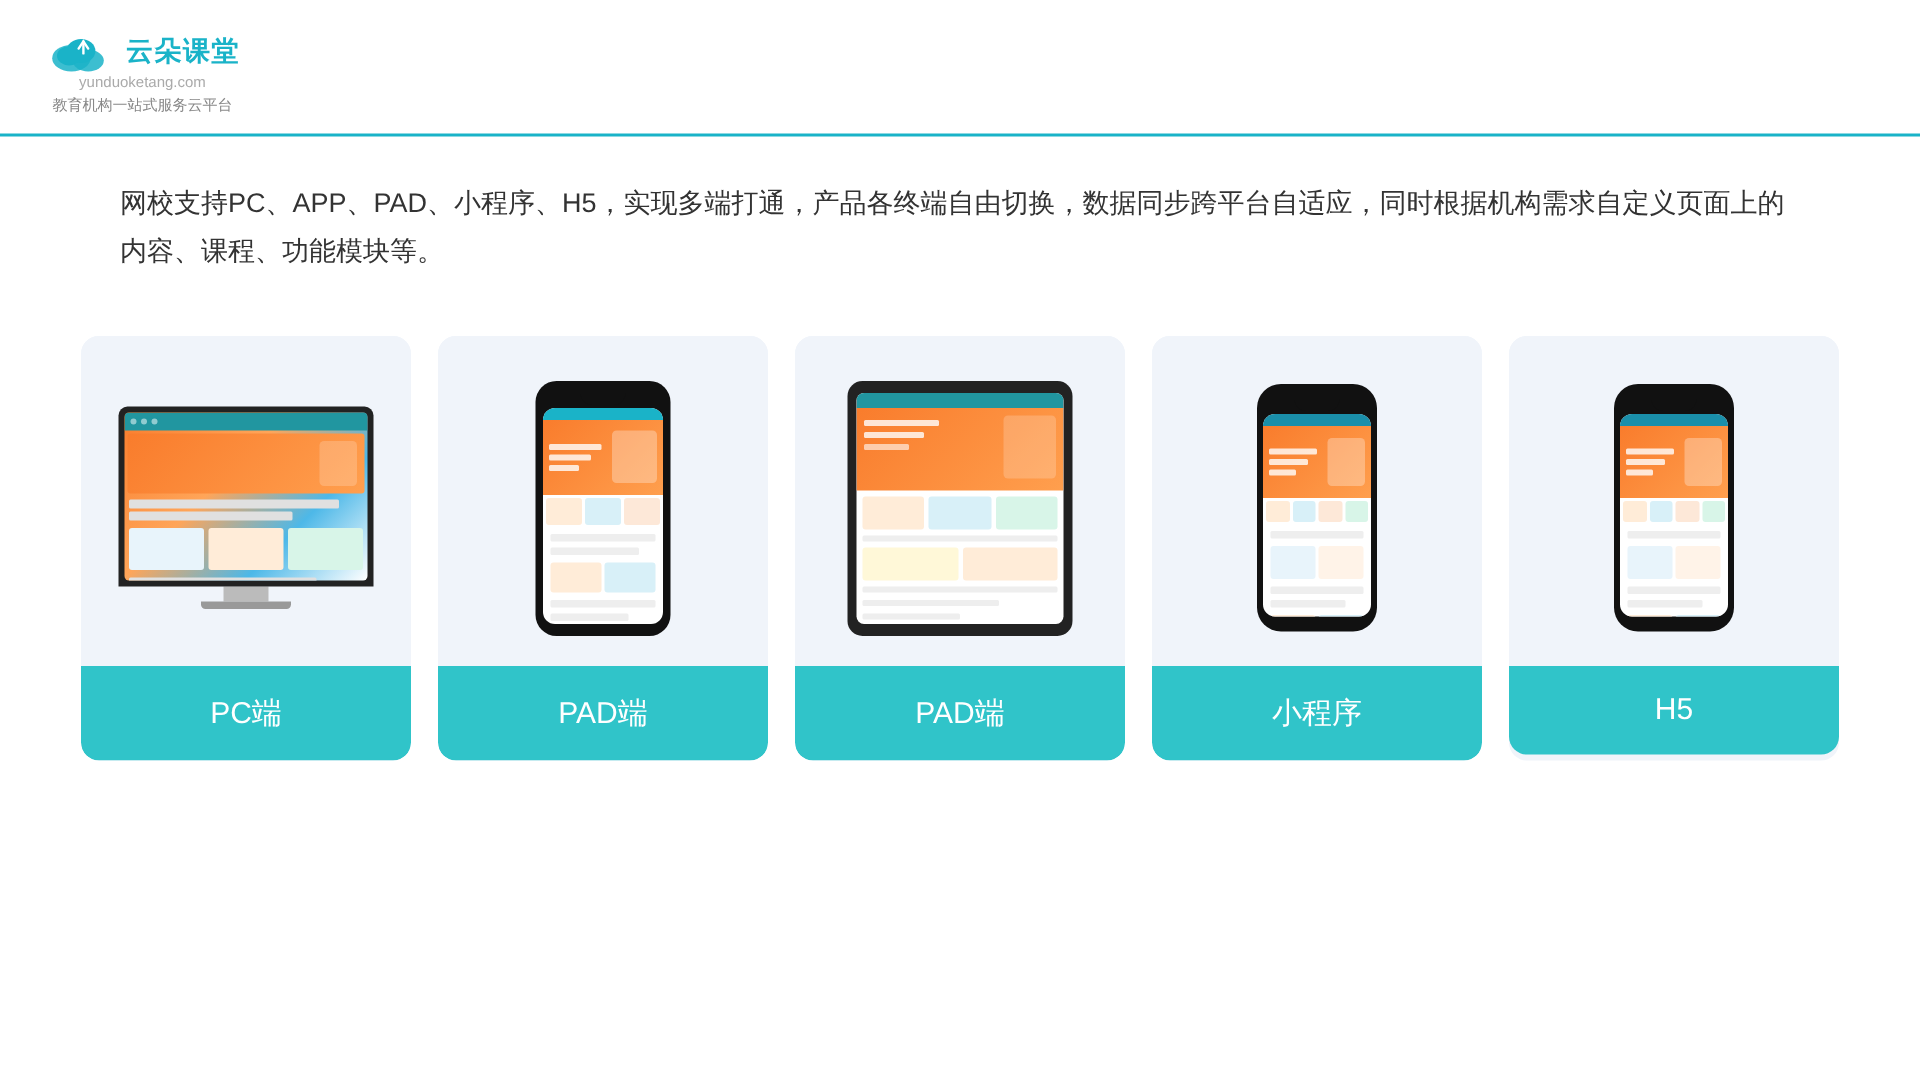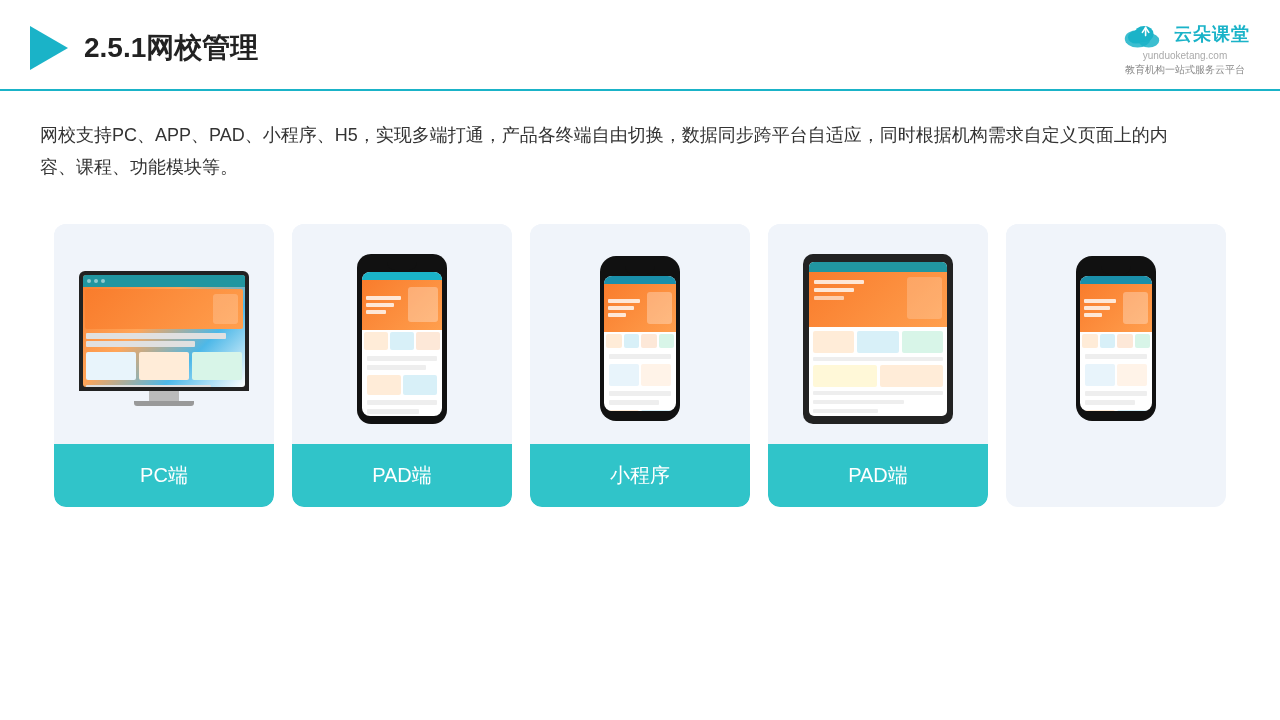--- a/index.html
+++ b/index.html
@@ -62,21 +62,21 @@
       text-align: right;
       margin-top: 2px;
     }
     .logo-url {
       font-size: 10px;
       color: #aaa;
     }
 
     
     .description {
-      padding: 28px 80px 10px 40px;
+      padding: 28px 80px 10px 80px;
       font-size: 18px;
       color: #333;
       line-height: 1.8;
     }
 
     
     .cards-container {
       display: flex;
       justify-content: center;
       gap: 18px;
@@ -347,24 +347,20 @@
       height: 4px;
       background: #eee;
       border-radius: 1px;
       margin: 1px 0;
     }
   </style>
 </head>
 <body>
 
 <div class="header">
-  <div class="header-left">
-    <div class="play-icon"></div>
-    <h1 class="page-title">2.5.1网校管理</h1>
-  </div>
   <div class="logo-area">
     <div class="logo-cloud">
 
       <svg class="cloud-svg" viewBox="0 0 60 40" fill="none" xmlns="http://www.w3.org/2000/svg">
         <ellipse cx="22" cy="26" rx="16" ry="11" fill="#1ab3c8" opacity="0.85"></ellipse>
         <ellipse cx="36" cy="28" rx="13" ry="9" fill="#1ab3c8" opacity="0.85"></ellipse>
         <ellipse cx="30" cy="20" rx="12" ry="10" fill="#1ab3c8"></ellipse>
         <ellipse cx="20" cy="24" rx="10" ry="8" fill="#1ab3c8"></ellipse>
 
         <path d="M28 18 L32 12 L36 18" stroke="white" stroke-width="2" fill="none" stroke-linecap="round"></path>
@@ -442,61 +438,20 @@
                 <div style="flex:1;height:20px;background:#d8f0f8;border-radius:2px;"></div>
               </div>
               <div class="phone-list-item"></div>
               <div class="phone-list-item" style="width:70%"></div>
             </div>
           </div>
         </div>
       </div>
     </div>
     <div class="card-label">PAD端</div>
-  </div>
-
-  <div class="card">
-    <div class="card-image-area">
-      <div class="phone-mock">
-        <div class="phone-body thin">
-          <div class="phone-notch"></div>
-          <div class="phone-screen">
-            <div class="phone-top-bar" style="background:#1a8faa;"></div>
-            <div class="phone-hero-section" style="height:48px;">
-              <div class="phone-hero-text">
-                <div class="phone-hero-line" style="width:32px;"></div>
-                <div class="phone-hero-line" style="width:26px;"></div>
-                <div class="phone-hero-line" style="width:18px;"></div>
-              </div>
-              <div class="phone-hero-img" style="width:26px;height:32px;"></div>
-            </div>
-            <div class="phone-grid" style="grid-template-columns:1fr 1fr 1fr 1fr;">
-              <div style="height:14px;background:#ffecd8;border-radius:2px;"></div>
-              <div style="height:14px;background:#d8f0f8;border-radius:2px;"></div>
-              <div style="height:14px;background:#fde8d8;border-radius:2px;"></div>
-              <div style="height:14px;background:#d8f5e8;border-radius:2px;"></div>
-            </div>
-            <div class="phone-content-area">
-              <div class="phone-list-item"></div>
-              <div style="display:flex;gap:2px;margin:2px;">
-                <div style="flex:1;height:22px;background:#e8f4fb;border-radius:2px;"></div>
-                <div style="flex:1;height:22px;background:#fff3e8;border-radius:2px;"></div>
-              </div>
-              <div class="phone-list-item"></div>
-              <div class="phone-list-item" style="width:75%"></div>
-              <div style="display:flex;gap:2px;margin:2px;">
-                <div style="flex:1;height:16px;background:#ffecd8;border-radius:2px;"></div>
-                <div style="flex:1;height:16px;background:#d8f0f8;border-radius:2px;"></div>
-              </div>
-            </div>
-          </div>
-        </div>
-      </div>
-    </div>
-    <div class="card-label">小程序</div>
   </div>
 
   <div class="card">
     <div class="card-image-area">
       <div class="pad-mock">
         <div class="pad-body">
           <div class="pad-screen">
             <div class="pad-screen-inner">
               <div class="pad-top-bar"></div>
               <div class="pad-hero">
@@ -561,15 +516,57 @@
               <div class="phone-list-item" style="width:75%"></div>
               <div style="display:flex;gap:2px;margin:2px;">
                 <div style="flex:1;height:16px;background:#ffecd8;border-radius:2px;"></div>
                 <div style="flex:1;height:16px;background:#d8f0f8;border-radius:2px;"></div>
               </div>
             </div>
           </div>
         </div>
       </div>
     </div>
+    <div class="card-label">小程序</div>
   </div>
 
+  <div class="card">
+    <div class="card-image-area">
+      <div class="phone-mock">
+        <div class="phone-body thin">
+          <div class="phone-notch"></div>
+          <div class="phone-screen">
+            <div class="phone-top-bar" style="background:#1a8faa;"></div>
+            <div class="phone-hero-section" style="height:48px;">
+              <div class="phone-hero-text">
+                <div class="phone-hero-line" style="width:32px;"></div>
+                <div class="phone-hero-line" style="width:26px;"></div>
+                <div class="phone-hero-line" style="width:18px;"></div>
+              </div>
+              <div class="phone-hero-img" style="width:26px;height:32px;"></div>
+            </div>
+            <div class="phone-grid" style="grid-template-columns:1fr 1fr 1fr 1fr;">
+              <div style="height:14px;background:#ffecd8;border-radius:2px;"></div>
+              <div style="height:14px;background:#d8f0f8;border-radius:2px;"></div>
+              <div style="height:14px;background:#fde8d8;border-radius:2px;"></div>
+              <div style="height:14px;background:#d8f5e8;border-radius:2px;"></div>
+            </div>
+            <div class="phone-content-area">
+              <div class="phone-list-item"></div>
+              <div style="display:flex;gap:2px;margin:2px;">
+                <div style="flex:1;height:22px;background:#e8f4fb;border-radius:2px;"></div>
+                <div style="flex:1;height:22px;background:#fff3e8;border-radius:2px;"></div>
+              </div>
+              <div class="phone-list-item"></div>
+              <div class="phone-list-item" style="width:75%"></div>
+              <div style="display:flex;gap:2px;margin:2px;">
+                <div style="flex:1;height:16px;background:#ffecd8;border-radius:2px;"></div>
+                <div style="flex:1;height:16px;background:#d8f0f8;border-radius:2px;"></div>
+              </div>
+            </div>
+          </div>
+        </div>
+      </div>
+    </div>
+    <div class="card-label">H5</div>
+  </div>
+
 </div>
 
 </body></html>

